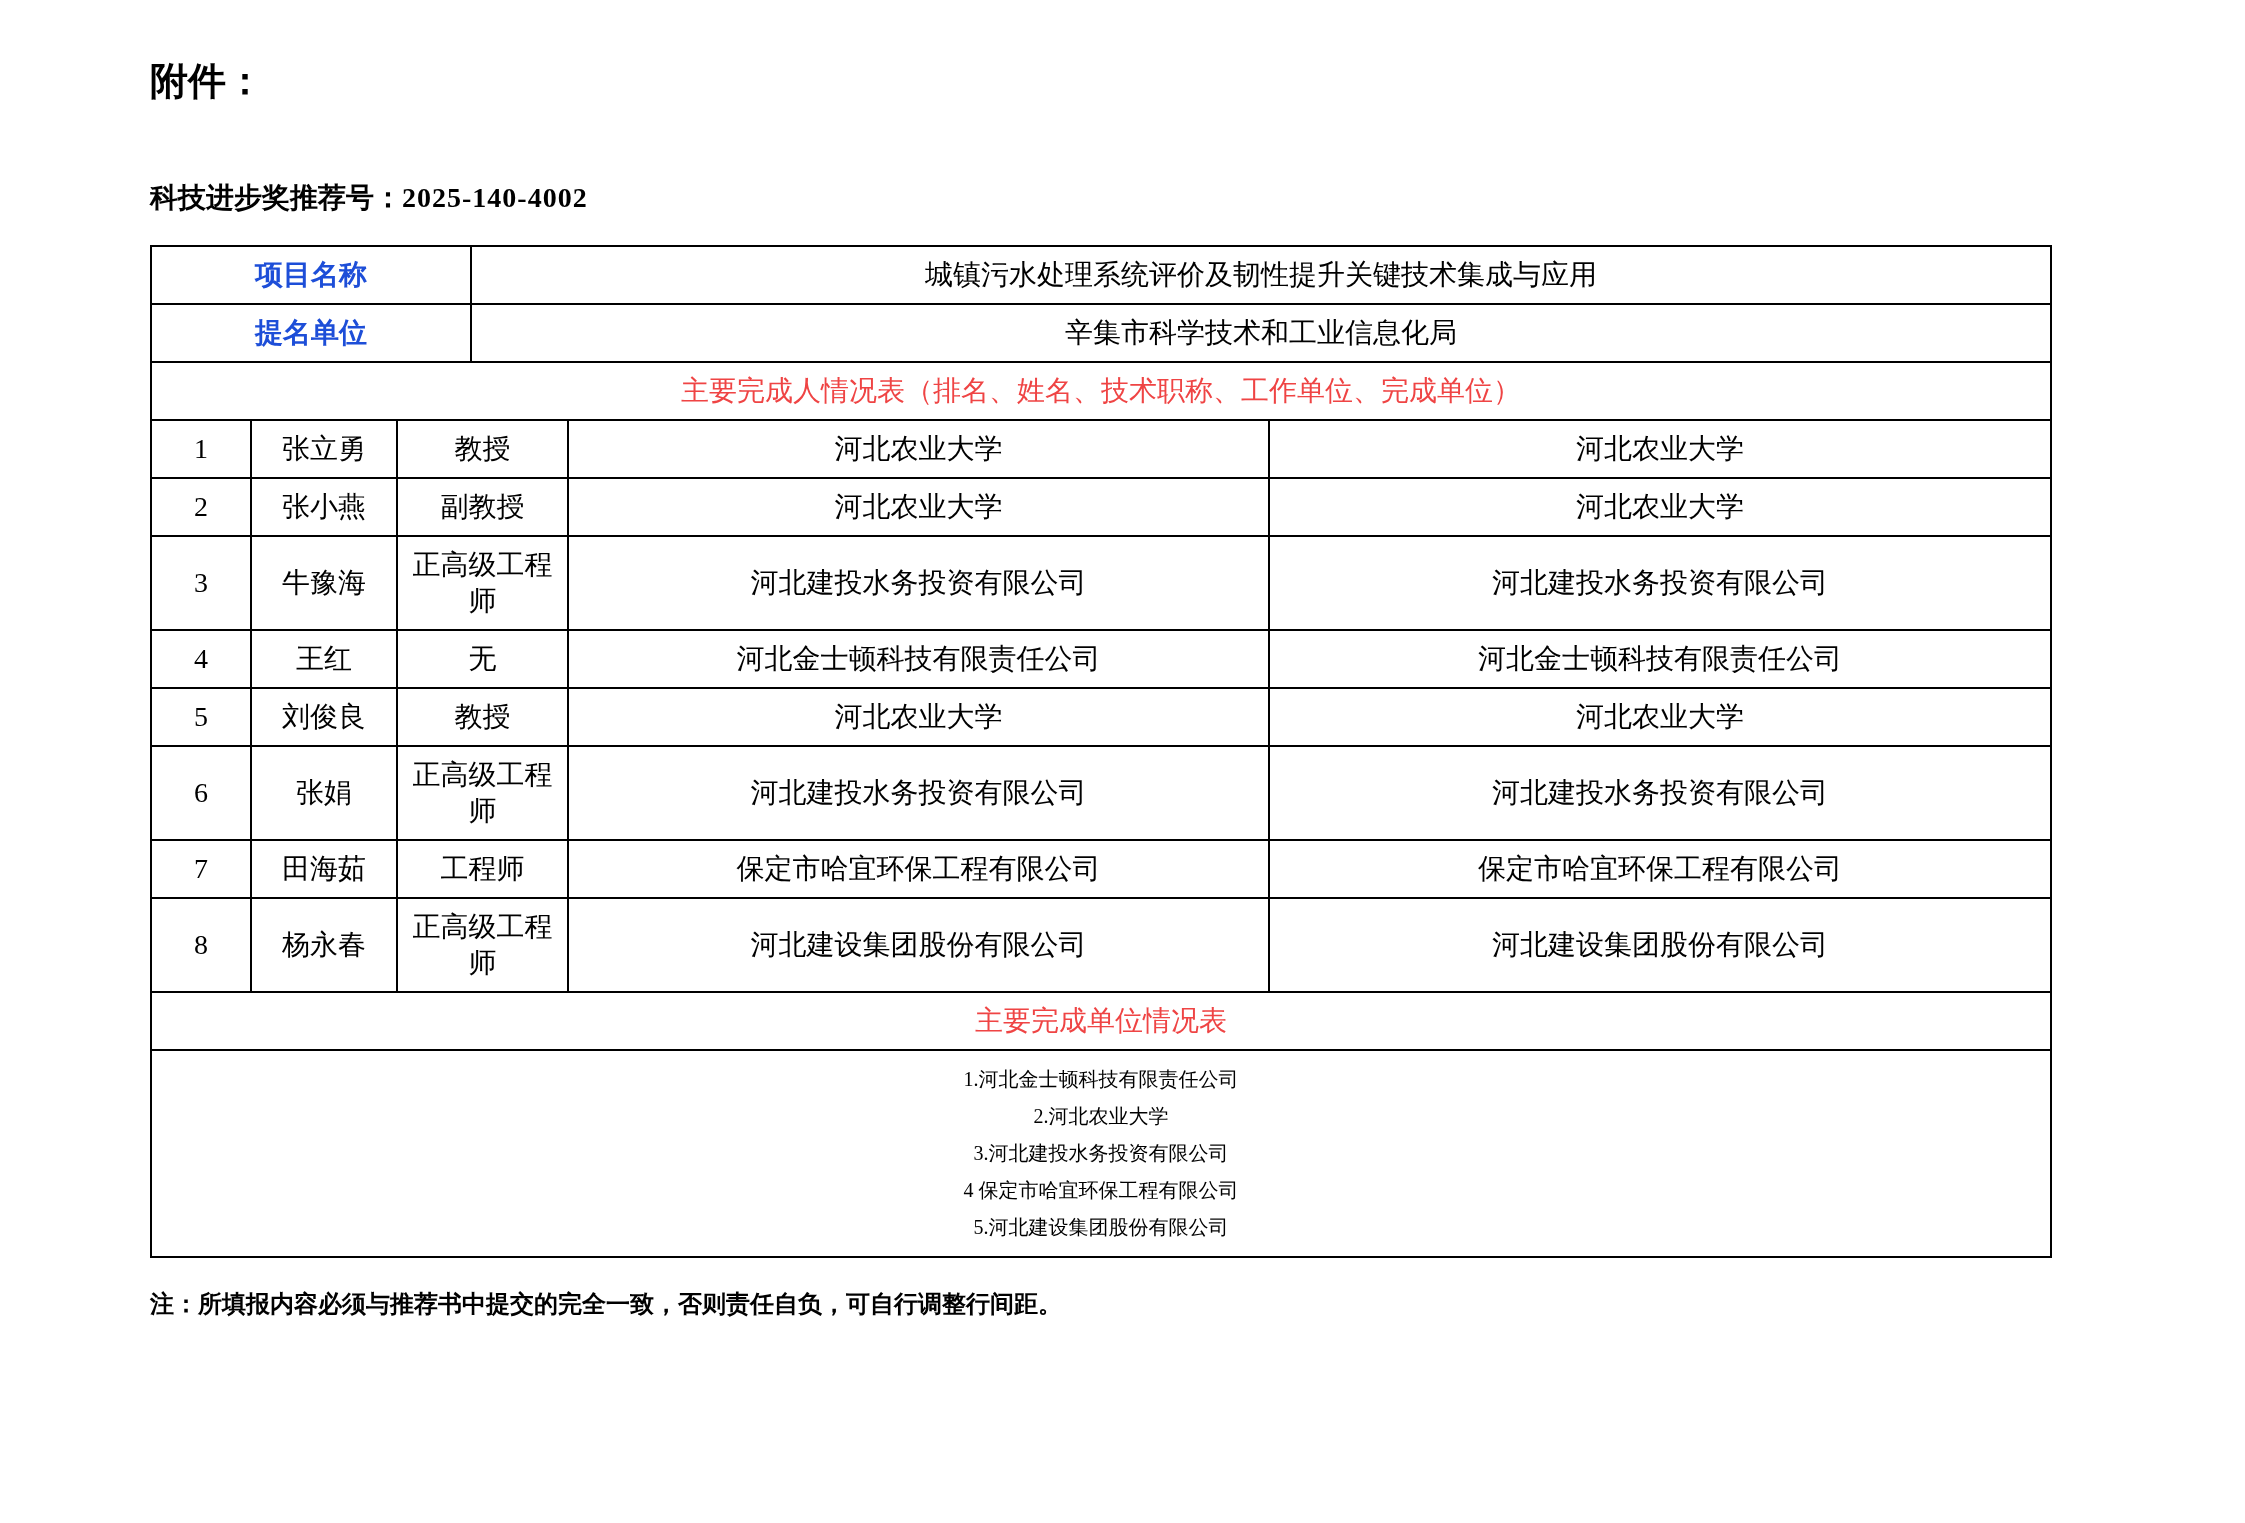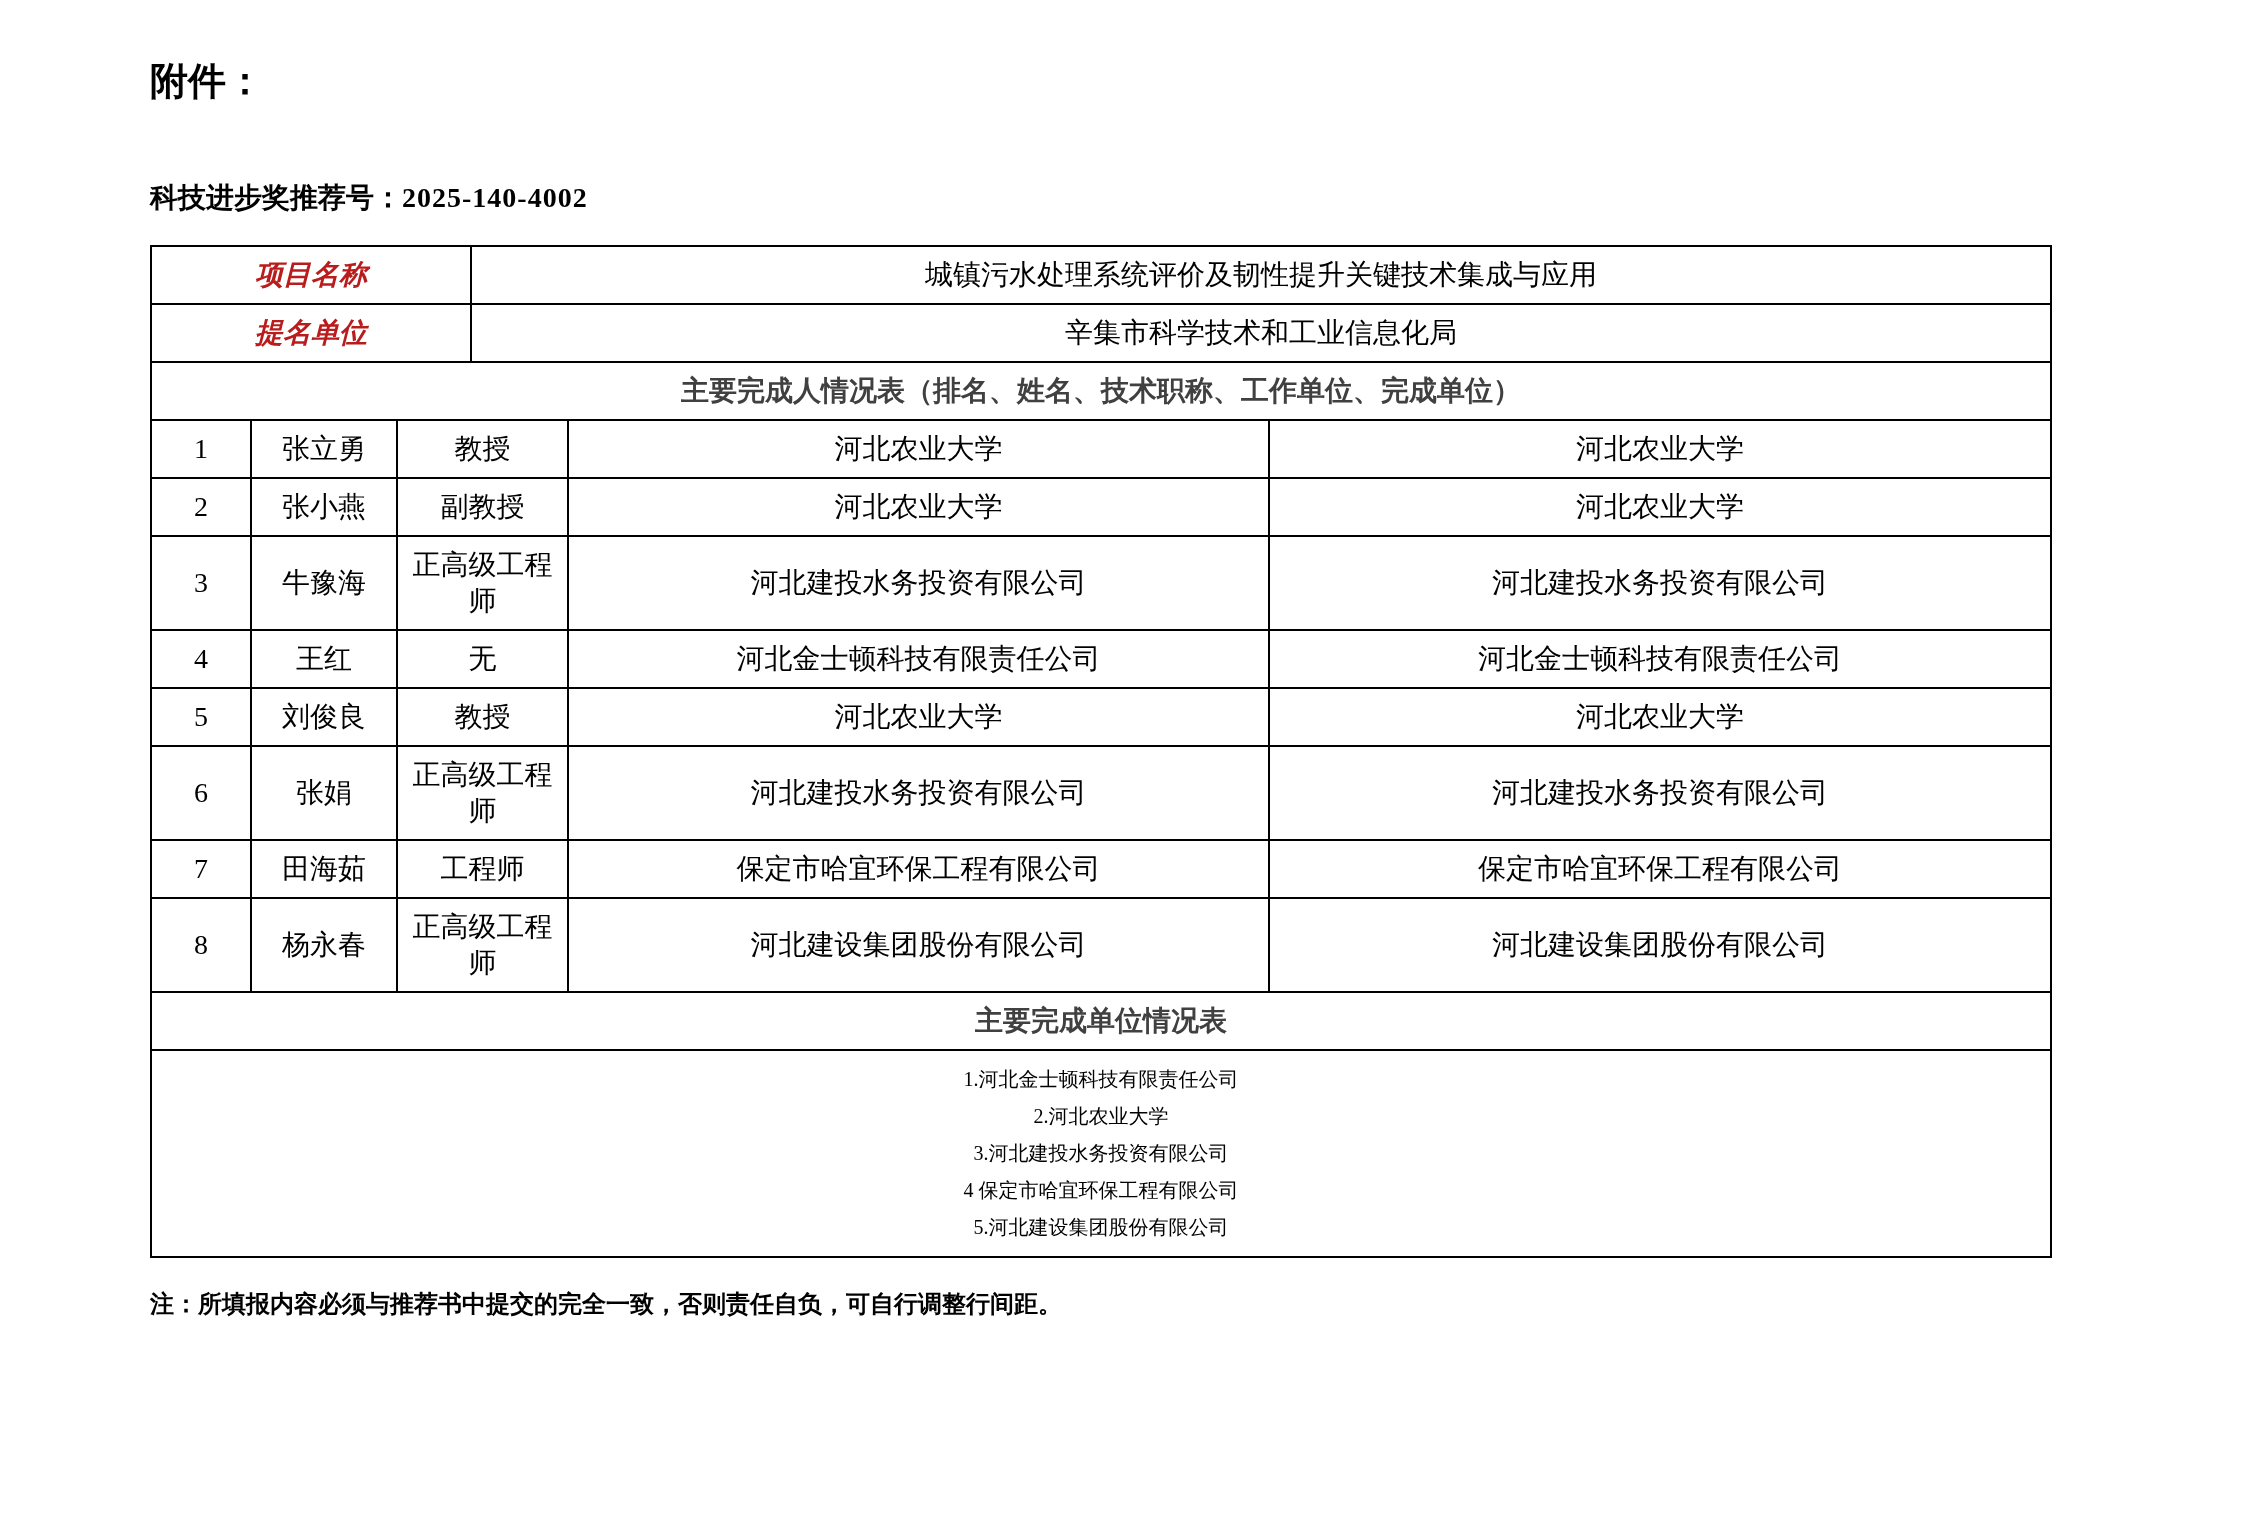--- a/index.html
+++ b/index.html
@@ -35,24 +35,24 @@
     font-size:28px;line-height:36px;
     padding:10px 4px;
     text-align:center;
     vertical-align:middle;
     word-break:break-all;
   }
   .info-table{margin-top:25px;}
   .info-table td{padding:14px 6px;}
   .info-label{font-size:29px;}
   .main-table,.units-table{margin-top:-2px;}
-  .red{color:#b91c1c;font-style:italic;}
+  .red{color:#1d4ed8;}
   .bold{font-weight:bold;}
   .section-title{
-    color:#404040;font-weight:bold;
+    color:#ef4444;font-weight:normal;
     font-size:30px;padding:25px 4px;margin-top:15px;
   }
   .units-title{font-size:29px;padding:10px 4px;}
   .hdr td{font-weight:bold;font-size:29px;padding:24px 4px;}
   td.jobtitle{padding-left:24px;padding-right:24px;}
   td.units-list{text-align:left;padding:8px 14px 10px 14px;}
   .units-list div{font-size:20px;line-height:37px;}
   .note{
     margin-top:24px;
     width:1900px;

